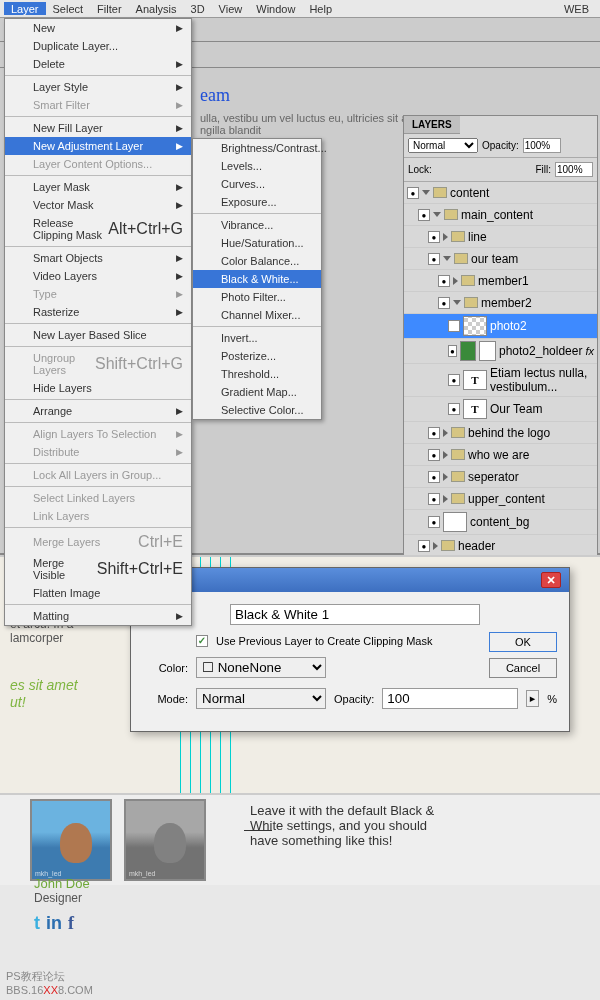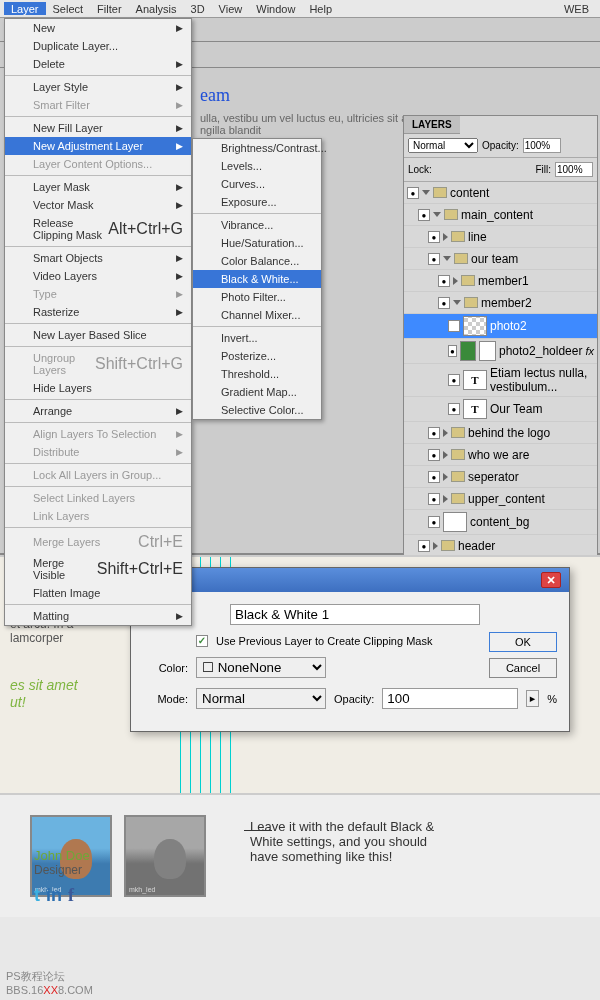--- a/index.html
+++ b/index.html
@@ -66,27 +66,27 @@
 .dialog-row { display: flex; align-items: center; margin-bottom: 10px; gap: 8px; }
 .dialog-row label { width: 45px; text-align: right; }
 .dialog-row input[type=text] { flex: 1; border: 1px solid #999; padding: 2px 4px; }
 .dialog-row select { border: 1px solid #999; padding: 1px; width: 130px; }
 .dialog-btns { position: absolute; right: 12px; top: 36px; display: flex; flex-direction: column; gap: 6px; margin-top: 28px; }
 .dialog-btn { width: 68px; padding: 3px; background: #f0f0f0; border: 1px solid #888; text-align: center; font-size: 11px; }
 .dialog-btn.primary { border: 1px solid #3d7dd8; }
 .check { display: inline-block; width: 12px; height: 12px; background: #fff; border: 1px solid #888; color: #3a8a3a; text-align: center; line-height: 10px; font-size: 10px; font-weight: bold; }
 
 
-.bottom-section { padding: 20px 30px; display: flex; gap: 12px; background: #eee; }
+.bottom-section { padding: 4px 30px; display: flex; gap: 12px; background: #eee; }
 .photo-box { width: 82px; height: 82px; border: 2px solid #888; background: linear-gradient(#6bb3e0 40%, #3d7bb0 60%); position: relative; overflow: hidden; }
 .photo-box.bw { filter: grayscale(1); }
 .face { position: absolute; left: 28px; top: 22px; width: 32px; height: 40px; background: #b07850; border-radius: 48% 48% 42% 42%; }
 .watermark { position: absolute; bottom: 2px; left: 3px; font-size: 7px; color: rgba(255,255,255,0.7); }
 .bottom-text { max-width: 200px; font-size: 13px; color: #333; padding-top: 4px; }
-.profile-info { position: absolute; left: 34px; top: 848px; }
+.profile-info { position: absolute; left: 34px; top: 876px; }
 .profile-name { color: #6FA838; font-size: 13px; }
 .profile-role { color: #555; font-size: 12px; }
 .social { display: flex; gap: 6px; margin-top: 8px; }
 .social span { font-size: 18px; font-weight: bold; }
 .social .tw { color: #3bb0e0; }
 .social .li { color: #2c6fb0; }
 .social .fb { color: #3b5998; font-family: Georgia; }
 .line-conn { position: absolute; left: 244px; top: 830px; width: 28px; height: 1px; background: #333; }
 
 .footer-text { position: absolute; bottom: 4px; left: 6px; font-size: 11px; color: #888; }

